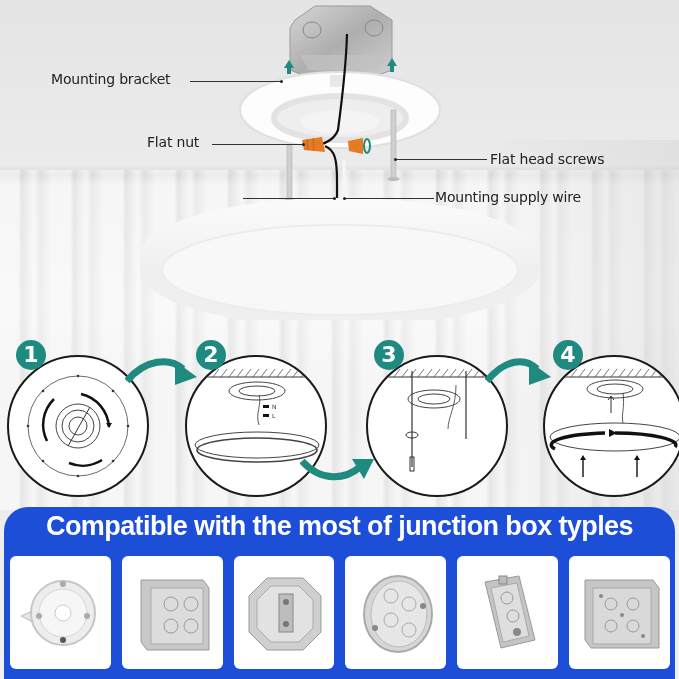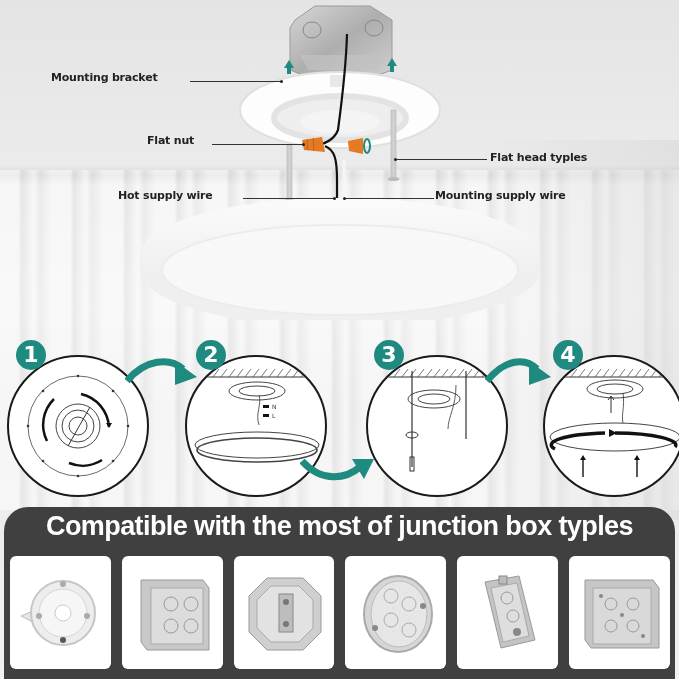--- a/index.html
+++ b/index.html
@@ -22,22 +22,22 @@
     background: linear-gradient(180deg, rgba(200,200,200,0) 0%, rgba(190,190,190,0.45) 50%, rgba(230,230,230,0) 100%);
   }
   .right-wall {
     position: absolute; left: 480px; top: 140px; width: 200px; height: 380px;
     background: linear-gradient(90deg, rgba(0,0,0,0) 0%, rgba(200,200,200,0.3) 100%);
   }
 
   
   .hero { position: absolute; left: 0; top: 0; width: 679px; height: 320px; }
   .label {
-    position: absolute; font-size: 11px; color: #222; white-space: nowrap;
-    font-family: "DejaVu Sans", sans-serif; letter-spacing: -0.2px; font-weight: bold;
+    position: absolute; font-size: 14px; color: #222; white-space: nowrap;
+    font-family: "DejaVu Sans", sans-serif; letter-spacing: -0.2px;
   }
   .leader { position: absolute; height: 1px; background: #333; }
   .leader::after {
     content: ""; position: absolute; width: 3px; height: 3px; border-radius: 50%;
     background: #222; top: -1px;
   }
   .leader.to-right::after { right: -1px; }
   .leader.to-left::after { left: -1px; }
 
   
@@ -50,21 +50,21 @@
     position: absolute; width: 30px; height: 30px; border-radius: 50%;
     background: #1e8a80; color: #fff; font-weight: bold; font-size: 22px;
     display: flex; align-items: center; justify-content: center; line-height: 1;
     font-family: "DejaVu Sans", sans-serif; z-index: 3;
   }
   .step-arrow { position: absolute; z-index: 2; }
 
   
   .panel {
     position: absolute; left: 4px; top: 507px; width: 671px; height: 172px;
-    background: #404040; border-radius: 24px 24px 0 0;
+    background: #1d4ed8; border-radius: 24px 24px 0 0;
   }
   .panel-title {
     position: absolute; left: 0; top: 4px; width: 671px; text-align: center;
     color: #fff; font-weight: bold; font-size: 27px; letter-spacing: -0.6px;
     font-family: "Liberation Sans", sans-serif;
   }
   .box-row { position: absolute; left: 6px; top: 49px; width: 660px; height: 113px; display: flex; gap: 11px; }
   .box-card {
     width: 102px; height: 113px; background: #fff; border-radius: 6px;
     display: flex; align-items: center; justify-content: center; overflow: hidden;
@@ -137,24 +137,23 @@
       <ellipse cx="340" cy="270" rx="178" ry="45" fill="#f8f8f8" stroke="#ececec" stroke-width="2"></ellipse>
     </g>
   </svg>
 
   <span class="label" style="left:51px;top:71px">Mounting bracket</span>
   <div class="leader to-right" style="left:190px;top:81px;width:92px"></div>
 
   <span class="label" style="left:147px;top:134px">Flat nut</span>
   <div class="leader to-right" style="left:212px;top:144px;width:92px"></div>
 
-  <span class="label" style="left:490px;top:151px">Flat head typles</span>
+  <span class="label" style="left:490px;top:151px">Flat head screws</span>
   <div class="leader to-left" style="left:395px;top:159px;width:92px"></div>
 
-  <span class="label" style="left:118px;top:189px">Hot supply wire</span>
   <div class="leader to-right" style="left:243px;top:198px;width:92px"></div>
 
   <span class="label" style="left:435px;top:189px">Mounting supply wire</span>
   <div class="leader to-left" style="left:344px;top:198px;width:90px"></div>
 </div>
 
 <div class="steps">
 
   <div class="step-badge" style="left:16px;top:5px">
       <span>1</span>

